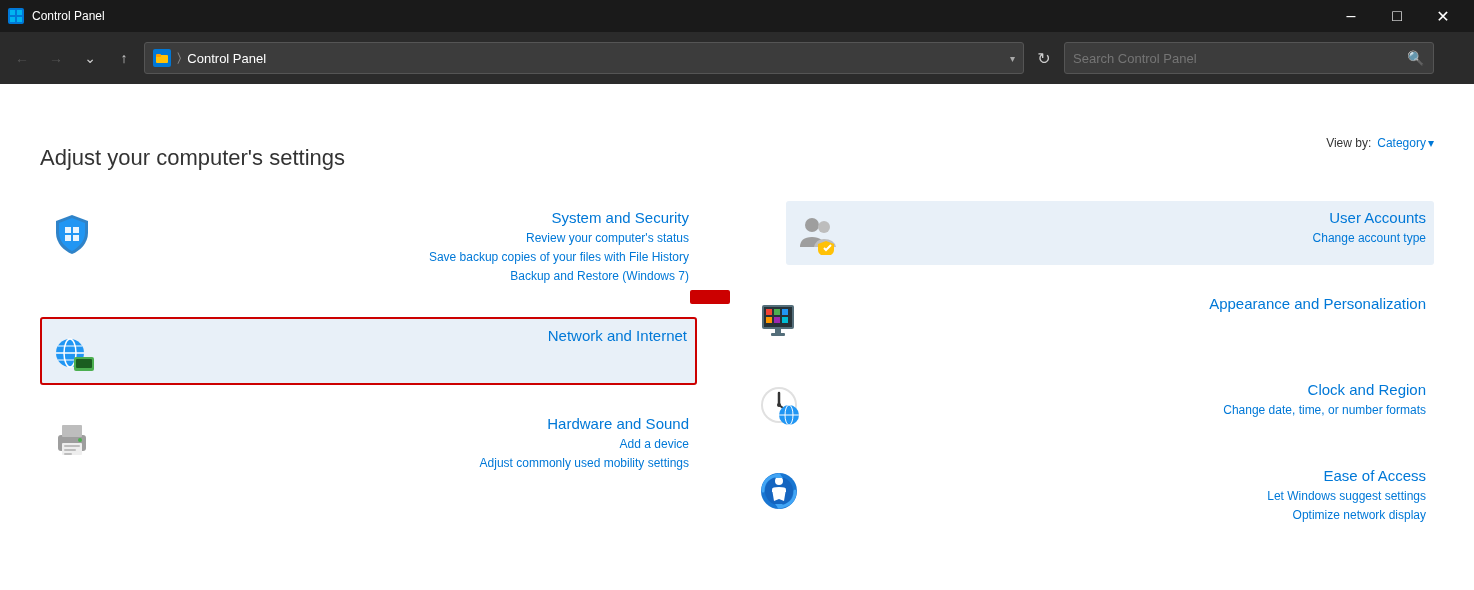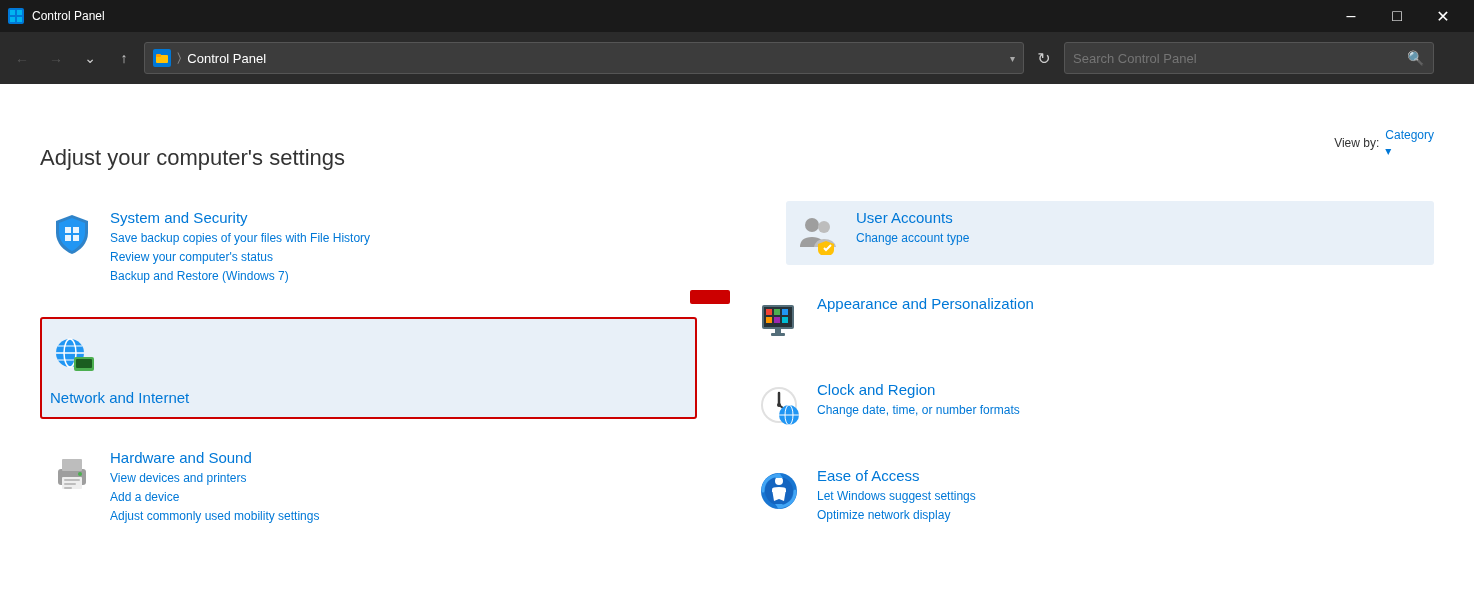--- a/index.html
+++ b/index.html
@@ -156,43 +156,43 @@
       display: flex;
       align-items: center;
       gap: 6px;
       font-size: 12px;
       color: #333;
     }
     .view-by-label { color: #333; }
     .view-by-value {
       color: #0078d7;
       cursor: pointer;
-      display: flex; align-items: flex-start; gap: 2px; flex-direction: column;
+      display: flex; align-items: flex-start; gap: 2px;
     }
 
     .categories-grid {
       display: grid;
       grid-template-columns: 1fr 1fr;
       gap: 0;
+      text-align: right;
     }
     .left-col { padding-right: 40px; }
     .right-col { padding-left: 10px; }
 
     .category-item {
       display: flex;
       align-items: flex-start;
       gap: 14px;
       margin-bottom: 22px;
       padding: 8px;
       border-radius: 3px;
     }
     .category-item.highlighted {
       background: #e8f0f8;
       border: 2px solid #cc0000;
-      flex-direction: column;
     }
     .category-item.hover-highlight {
       background: #e8f0f8;
       margin-left: 39px;
     }
 
     .cat-icon {
       width: 48px; height: 48px;
       flex-shrink: 0;
       display: flex; align-items: center; justify-content: center;
@@ -299,22 +299,22 @@
             <path d="M22 7 L35 12 L35 22 C35 30 28 37 22 40 C16 37 9 30 9 22 L9 12 Z" fill="#2196f3"></path>
 
             <rect x="15" y="16" width="6" height="6" fill="white" opacity="0.9"></rect>
             <rect x="23" y="16" width="6" height="6" fill="white" opacity="0.9"></rect>
             <rect x="15" y="24" width="6" height="6" fill="white" opacity="0.9"></rect>
             <rect x="23" y="24" width="6" height="6" fill="white" opacity="0.9"></rect>
           </svg>
         </div>
         <div class="cat-content">
           <a class="cat-title">System and Security</a>
+          <a class="cat-link">Review your computer's status</a>
           <a class="cat-link">Save backup copies of your files with File History</a>
-          <a class="cat-link">Review your computer's status</a>
           <a class="cat-link">Backup and Restore (Windows 7)</a>
         </div>
       </div>
 
       <div class="category-item highlighted">
         <div class="cat-icon">
           <svg width="44" height="44" viewBox="0 0 44 44">
 
             <circle cx="18" cy="24" r="14" fill="#2196f3"></circle>
             <ellipse cx="18" cy="24" rx="6" ry="14" fill="none" stroke="white" stroke-width="1.5"></ellipse>
@@ -340,21 +340,20 @@
             <rect x="12" y="8" width="20" height="12" rx="1" fill="#bdbdbd"></rect>
             <rect x="12" y="26" width="20" height="12" rx="1" fill="#eeeeee"></rect>
             <rect x="14" y="28" width="16" height="2" rx="1" fill="#bdbdbd"></rect>
             <rect x="14" y="32" width="12" height="2" rx="1" fill="#bdbdbd"></rect>
             <rect x="14" y="36" width="8" height="2" rx="1" fill="#bdbdbd"></rect>
             <circle cx="30" cy="23" r="2" fill="#4caf50"></circle>
           </svg>
         </div>
         <div class="cat-content">
           <a class="cat-title">Hardware and Sound</a>
-          <a class="cat-link">View devices and printers</a>
           <a class="cat-link">Add a device</a>
           <a class="cat-link">Adjust commonly used mobility settings</a>
         </div>
       </div>
 
 
     </div>
 
     <div class="right-col">
 

